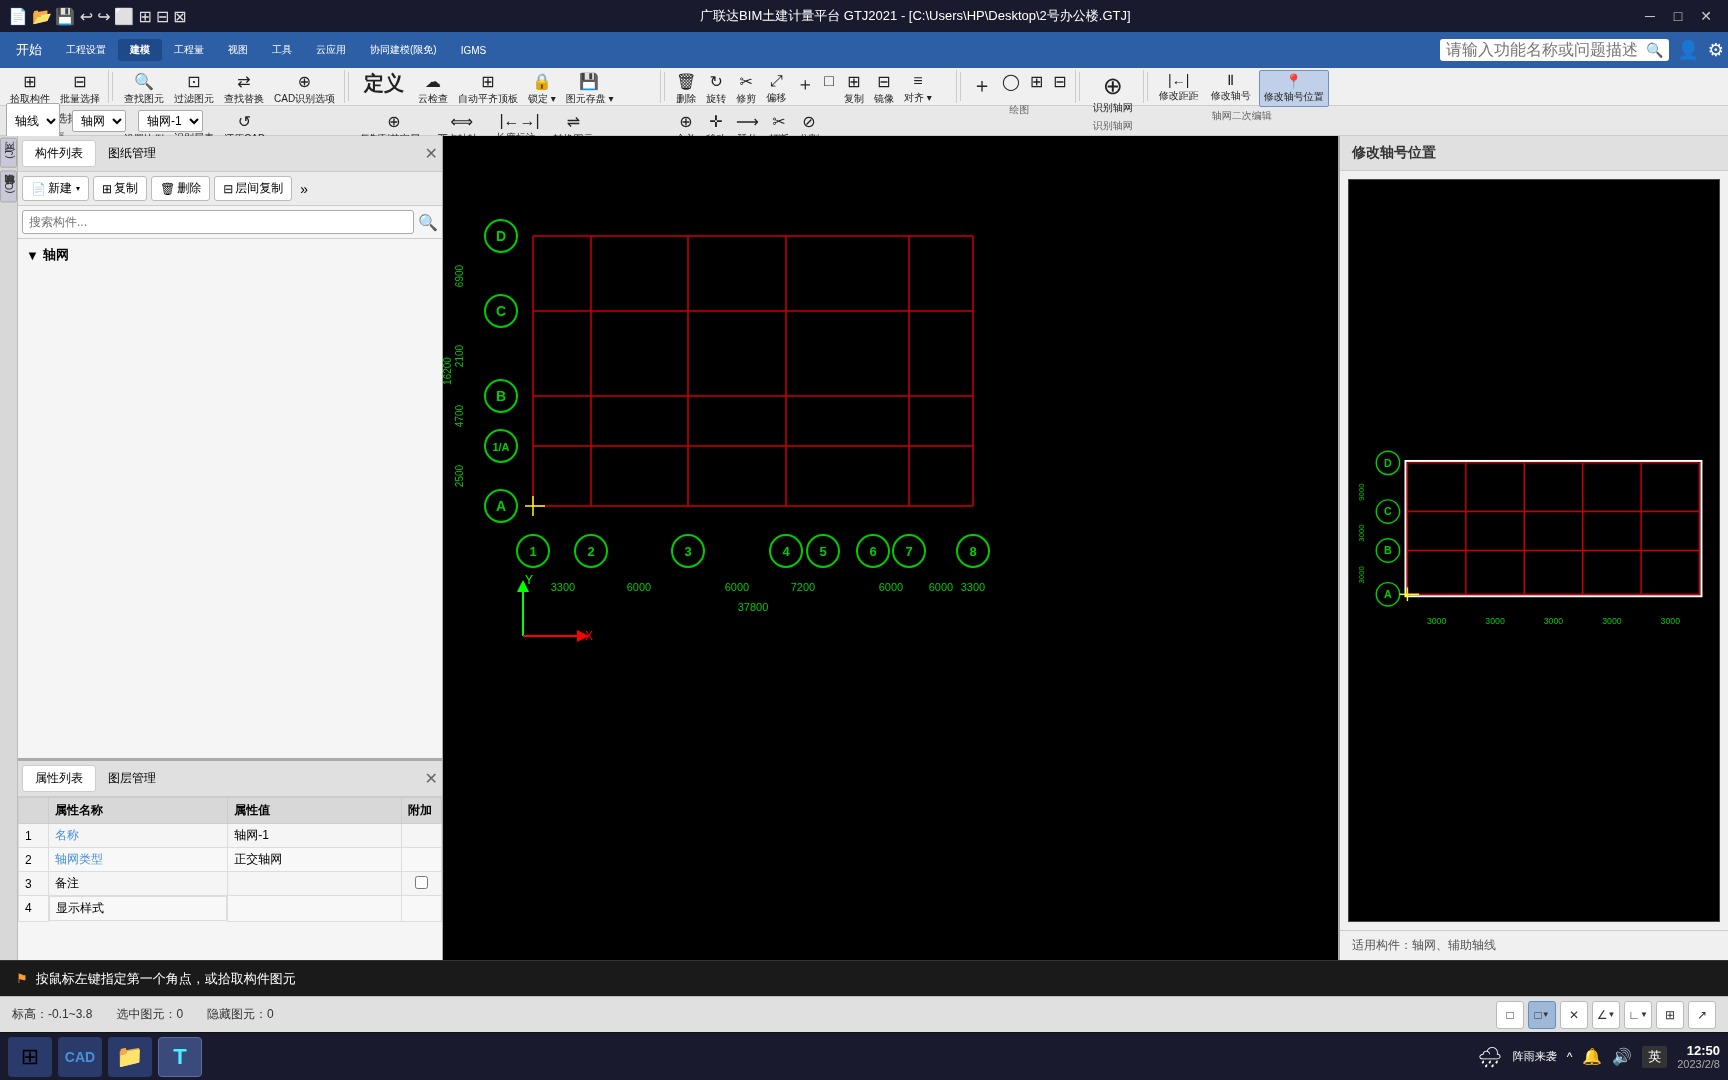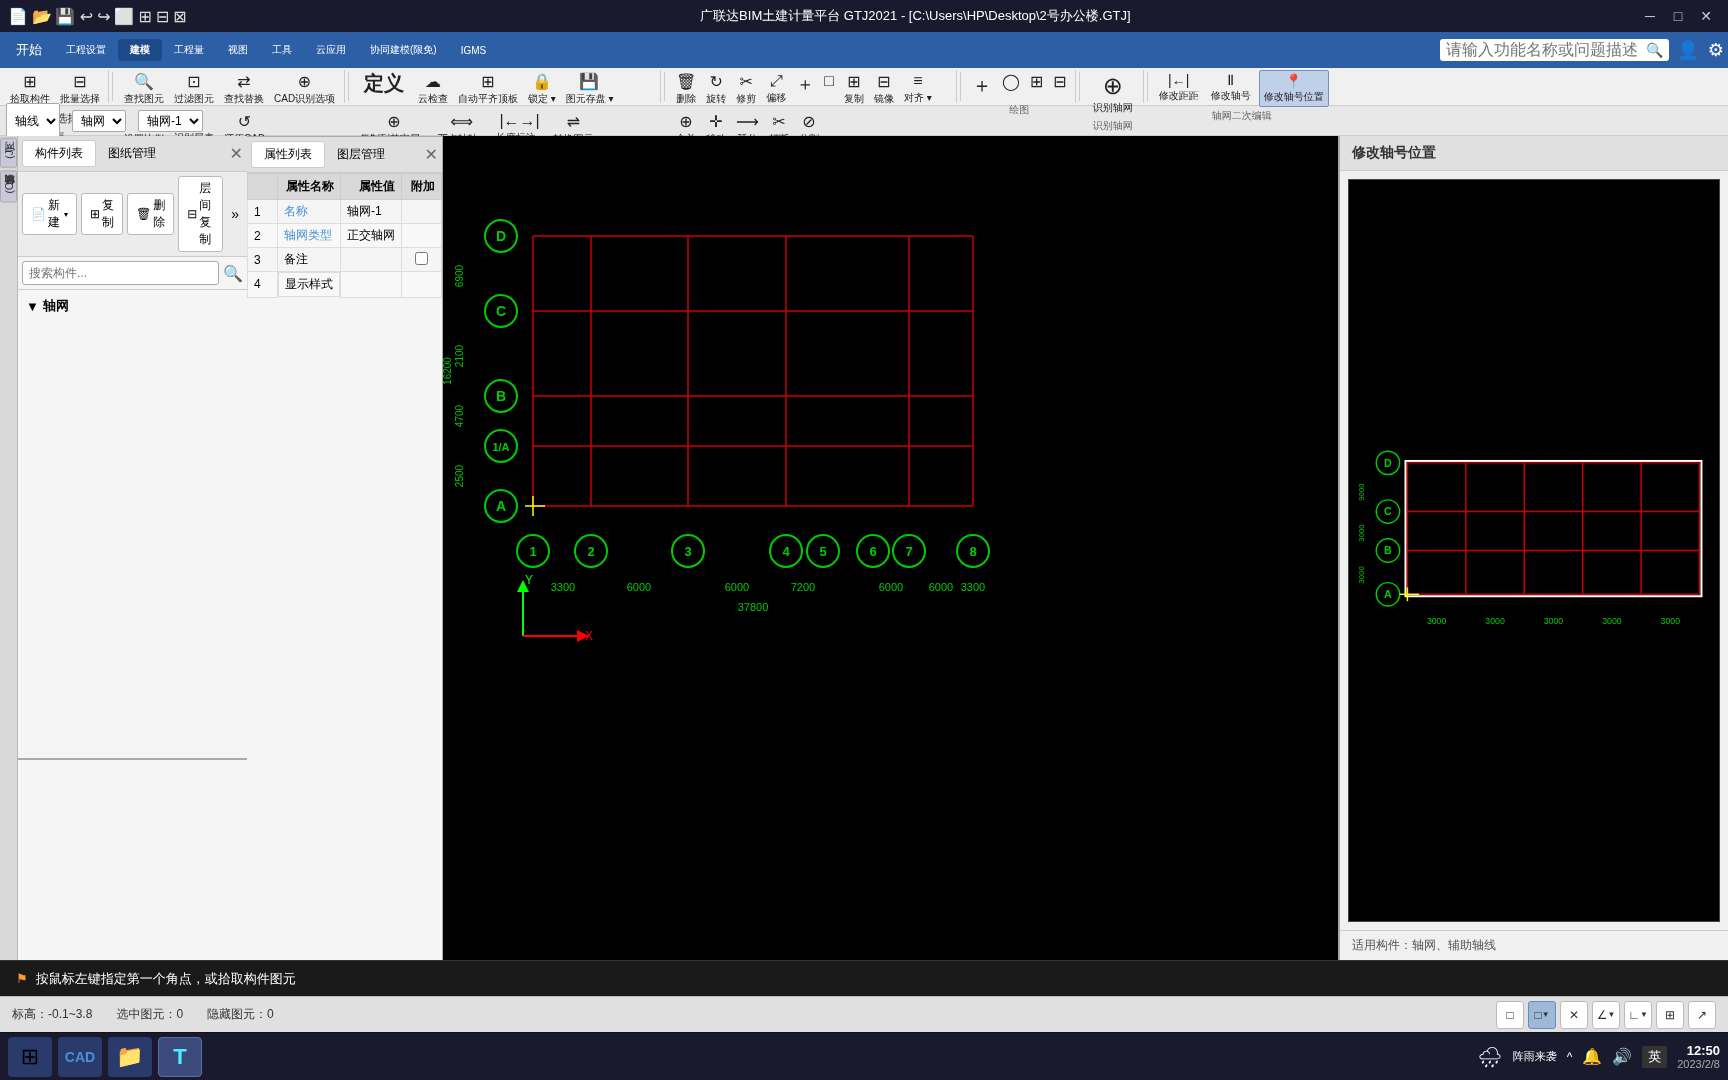--- a/index.html
+++ b/index.html
@@ -29,21 +29,21 @@
     #main { display: flex; height: calc(1080px - 32px - 36px - 36px - 36px - 32px - 36px); }
 
     
     #left-panel { width: 425px; background: #f5f5f5; border-right: 1px solid #aaa; display: flex; flex-direction: column; }
     .panel-tab { padding: 4px 12px; cursor: pointer; border-radius: 3px; font-size: 12px; }
     .panel-tab.active { background: #fff; border: 1px solid #ccc; }
     .panel-close { margin-left: auto; cursor: pointer; font-size: 16px; color: #666; }
     .lp-btn { display: flex; align-items: center; gap: 2px; padding: 3px 8px; border: 1px solid #bbb; background: #fff; border-radius: 3px; cursor: pointer; font-size: 12px; }
     .lp-more { padding: 2px 4px; cursor: pointer; font-size: 14px; }
     table { width: 100%; border-collapse: collapse; font-size: 12px; }
-    th { background: #d8d8d8; padding: 4px 6px; text-align: right; border: 1px solid #ccc; }
+    th { background: #d8d8d8; padding: 4px 6px; text-align: left; border: 1px solid #ccc; }
     td { padding: 3px 6px; border: 1px solid #ddd; }
     tr:nth-child(even) td { background: #f8f8f8; }
 
     
     #canvas-area { flex: 1; background: #000; position: relative; overflow: hidden; }
 
     
     #statusbar { height: 36px; background: #e0e0e0; border-top: 1px solid #bbb; display: flex; align-items: center; padding: 0 12px; gap: 24px; font-size: 12px; color: #333; }
     .status-btn { width: 28px; height: 28px; border: 1px solid #bbb; background: #fff; border-radius: 3px; display: flex; align-items: center; justify-content: center; cursor: pointer; font-size: 12px; }
     .status-btn.active { background: #a0b8d8; border-color: #6090c0; }
@@ -322,21 +322,21 @@
   </div>
 </div>
 
 <div id="main" style="display:flex;height:calc(1080px - 32px - 36px - 38px - 30px - 36px - 36px - 48px);">
 
   <div style="width:18px;background:#d8d8d8;border-right:1px solid #bbb;display:flex;flex-direction:column;gap:2px;padding:2px 0;">
     <div style="writing-mode:vertical-rl;transform:rotate(180deg);font-size:10px;padding:8px 2px;cursor:pointer;background:#c8c8d8;border:1px solid #aaa;border-radius:2px;color:#333;">网(J)</div>
     <div style="writing-mode:vertical-rl;transform:rotate(180deg);font-size:10px;padding:8px 2px;cursor:pointer;background:#c8c8d8;border:1px solid #aaa;border-radius:2px;color:#333;">辅助轴线(O)</div>
   </div>
 
-  <div id="left-panel" style="width:425px;background:#f5f5f5;border-right:1px solid #aaa;display:flex;flex-direction:row;">
+  <div id="left-panel" style="width:425px;background:#f5f5f5;border-right:1px solid #aaa;display:flex;flex-direction:column;">
 
     <div style="flex:1;border-bottom:2px solid #aaa;display:flex;flex-direction:column;min-height:0;max-height:calc(100% - 200px);">
 
       <div style="display:flex;align-items:center;background:#e0e0e0;padding:4px;border-bottom:1px solid #ccc;">
         <div class="panel-tab active">构件列表</div>
         <div class="panel-tab">图纸管理</div>
         <div class="panel-close" style="margin-left:auto;">✕</div>
       </div>
 
       <div style="display:flex;align-items:center;padding:4px;gap:4px;background:#ececec;border-bottom:1px solid #ccc;">

